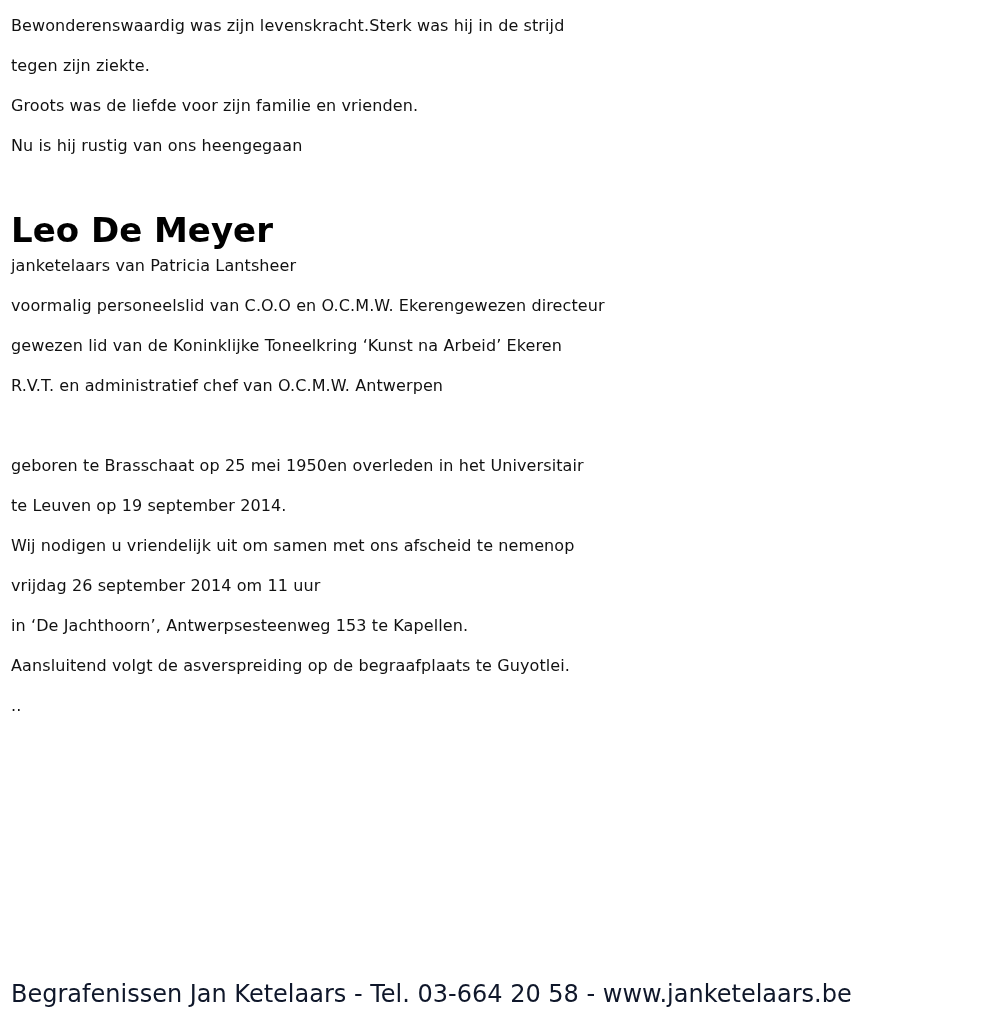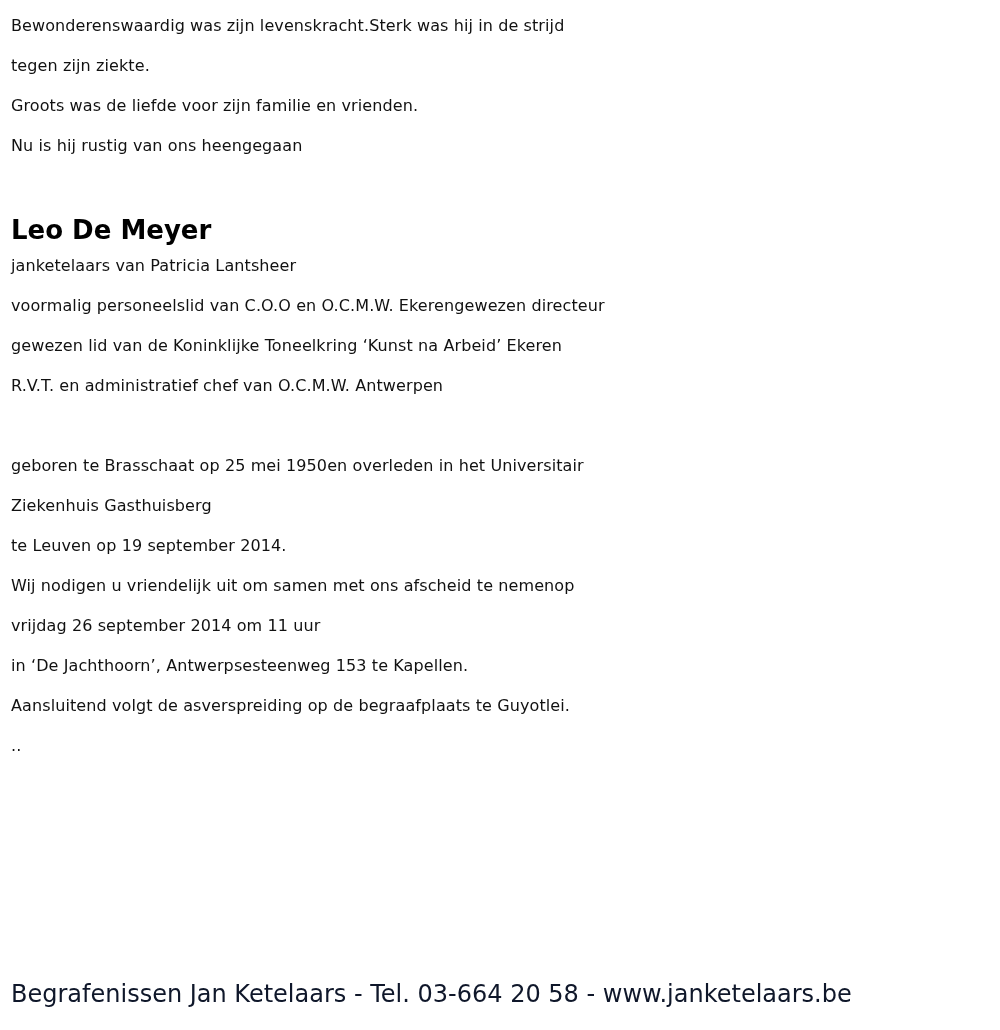--- a/index.html
+++ b/index.html
@@ -28,21 +28,21 @@
       height: 40px;
       white-space: nowrap;
       letter-spacing: 0.1px;
     }
     .blank {
       display: block;
       height: 40px;
     }
     .heading {
       display: block;
-      font-size: 26px;
+      font-size: 34px;
       font-weight: bold;
       line-height: 44px;
       height: 44px;
       margin-top: 2px;
       margin-bottom: -6px;
       color: #000000;
       white-space: nowrap;
     }
     .footer {
       position: absolute;
@@ -73,21 +73,20 @@
     <span class="line">janketelaars van Patricia Lantsheer</span>
     <span class="line">voormalig personeelslid van C.O.O en O.C.M.W. Ekerengewezen directeur</span>
     <span class="line">gewezen lid van de Koninklijke Toneelkring ‘Kunst na Arbeid’ Ekeren</span>
     <span class="line">R.V.T. en administratief chef van O.C.M.W. Antwerpen</span>
   </div>
 
   <span class="blank"></span>
 
   <div>
     <span class="line">geboren te Brasschaat op 25 mei 1950en overleden in het Universitair</span>
-    <span class="line">Ziekenhuis Gasthuisberg</span>
     <span class="line">te Leuven op 19 september 2014.</span>
     <span class="line">Wij nodigen u vriendelijk uit om samen met ons afscheid te nemenop</span>
     <span class="line">vrijdag 26 september 2014 om 11 uur</span>
     <span class="line">in ‘De Jachthoorn’, Antwerpsesteenweg 153 te Kapellen.</span>
     <span class="line">Aansluitend volgt de asverspreiding op de begraafplaats te Guyotlei.</span>
     <span class="line">..</span>
   </div>
 
 
 </div>

